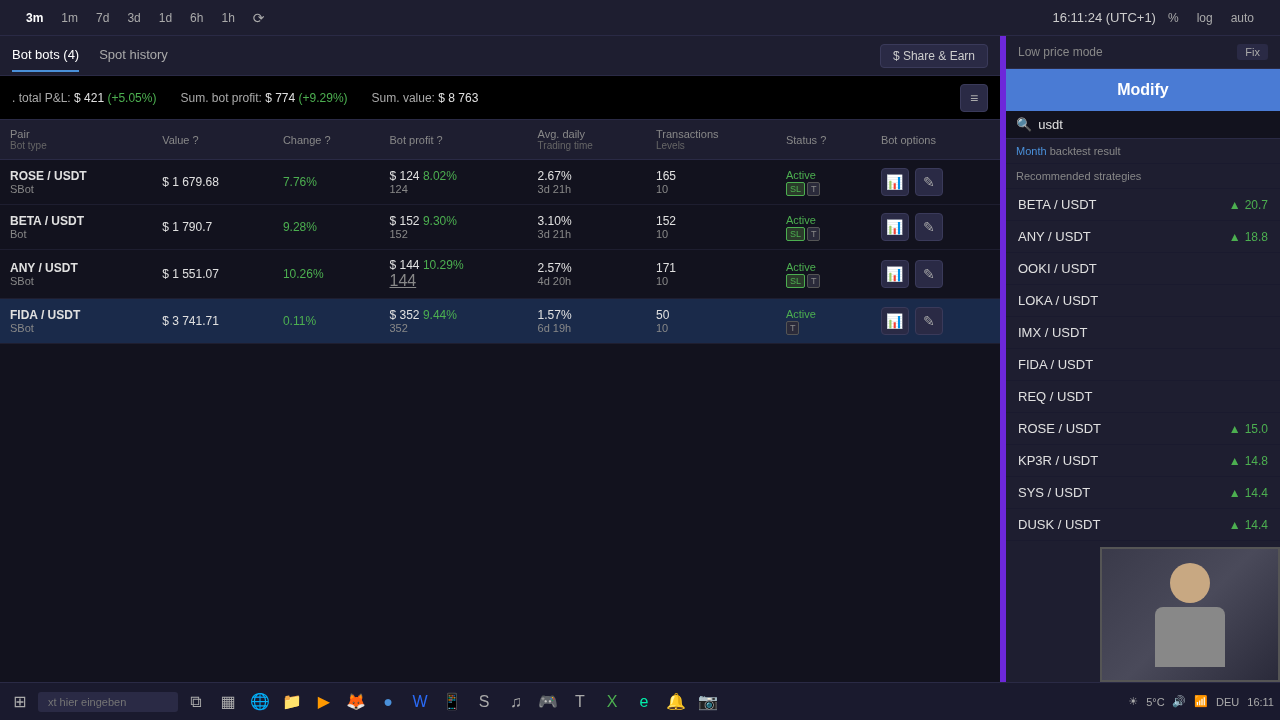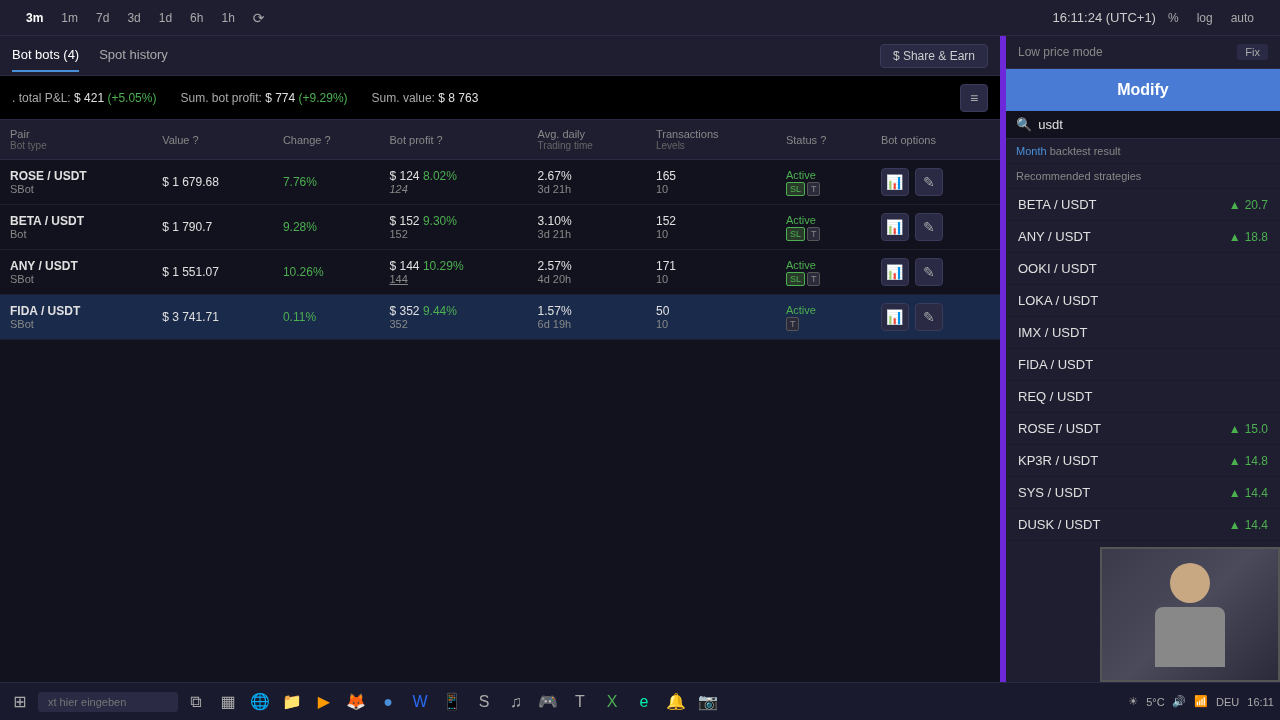--- a/index.html
+++ b/index.html
@@ -494,21 +494,21 @@
         <tr>
     <td>
       <div class="pair-name">ROSE / USDT</div>
       <div class="bot-type">SBot</div>
     </td>
     <td>$ 1 679.68</td>
     <td class="change-pos">7.76%</td>
     <td>
       <span class="profit-val">$ 124</span>
       <span class="profit-pct"> 8.02%</span>
-      <div style="color:#888;font-size:11px;font-style:italic;">124</div>
+      <div style="color:#888;font-size:11px;">124</div>
     </td>
     <td>
       <div>2.67%</div>
       <div style="color:#888;font-size:11px;">3d 21h</div>
     </td>
     <td>
       <div>165</div>
       <div style="color:#888;font-size:11px;">10</div>
     </td>
     <td>
@@ -556,21 +556,21 @@
             <tr>
     <td>
       <div class="pair-name">ANY / USDT</div>
       <div class="bot-type">SBot</div>
     </td>
     <td>$ 1 551.07</td>
     <td class="change-pos">10.26%</td>
     <td>
       <span class="profit-val">$ 144</span>
       <span class="profit-pct"> 10.29%</span>
-      <div style="color:#888;font-size:11px;text-decoration:underline;">144</div>
+      <div style="color:#888;font-size:16px;text-decoration:underline;">144</div>
     </td>
     <td>
       <div>2.57%</div>
       <div style="color:#888;font-size:11px;">4d 20h</div>
     </td>
     <td>
       <div>171</div>
       <div style="color:#888;font-size:11px;">10</div>
     </td>
     <td>

